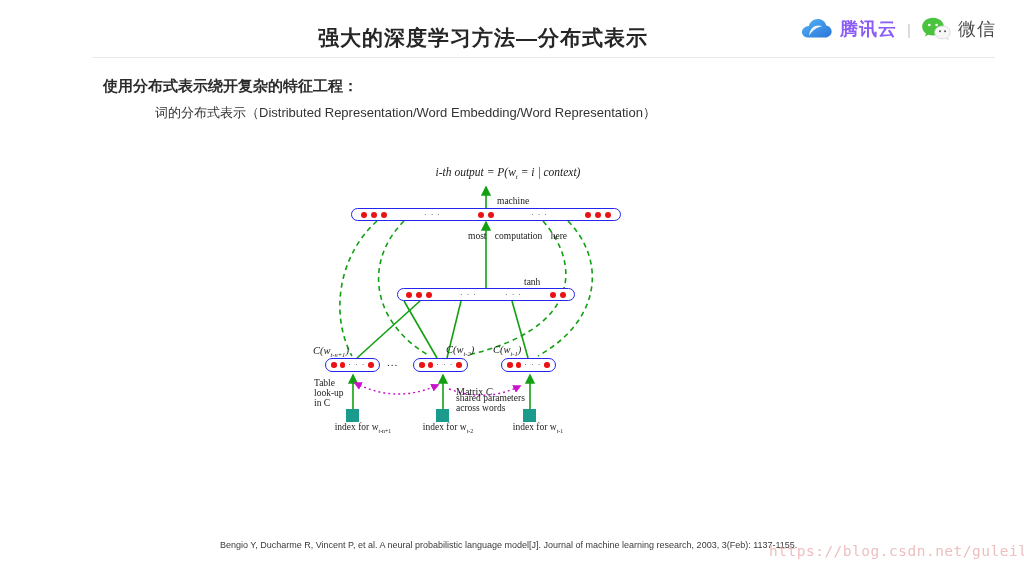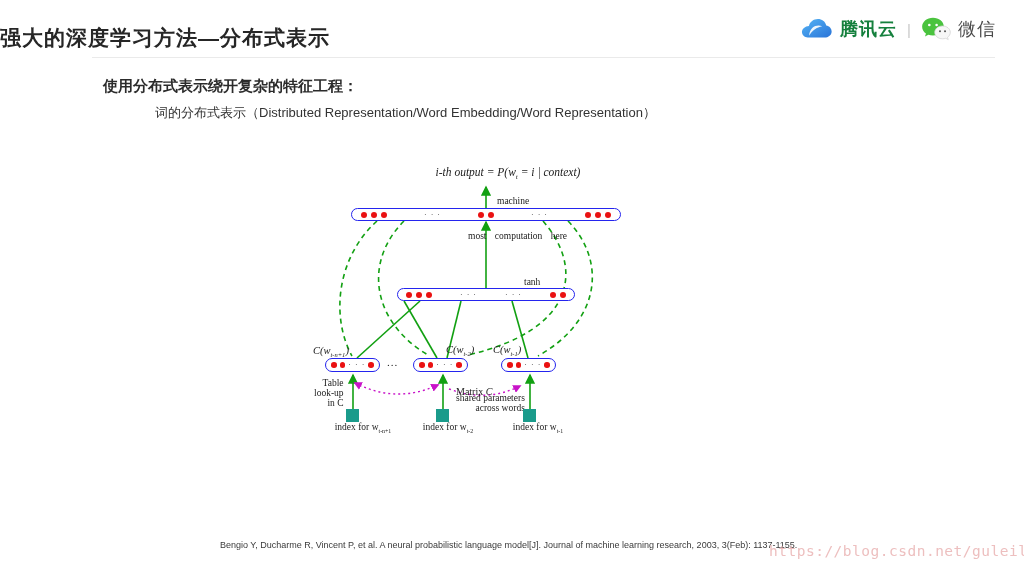--- a/index.html
+++ b/index.html
@@ -5,24 +5,24 @@
   html,body { margin:0; padding:0; background:#888; }
   .slide {
     position:relative; width:1024px; height:569px; background:#ffffff;
     font-family:"Liberation Sans", sans-serif; overflow:hidden; margin:0 auto;
   }
   .abs { position:absolute; }
 
   
   .title {
     top:24px; left:0; width:100%; padding-right:58px; box-sizing:border-box;
-    font-size:21px; font-weight:700; color:#262626; letter-spacing:1px;
+    text-align:center; font-size:21px; font-weight:700; color:#262626; letter-spacing:1px;
   }
   .brand { top:16px; right:28px; display:flex; align-items:center; gap:7px; }
-  .brand-tc { font-size:18px; font-weight:700; color:#15803d; letter-spacing:1px; }
+  .brand-tc { font-size:18px; font-weight:700; color:#8b5cf6; letter-spacing:1px; }
   .brand-sep { color:#c9c9c9; font-size:15px; margin:0 3px; font-weight:400; }
   .brand-wx { font-size:18px; color:#4a4a4a; letter-spacing:1px; }
   .divider { top:57px; left:92px; width:903px; height:1px; background:#eaeaea; }
 
   
   .heading { left:103px; top:77px; font-size:15px; font-weight:700; color:#2b2b2b; }
   .subheading { left:155px; top:104px; font-size:13px; color:#333333; }
 
   
   .dg { font-family:"Liberation Serif", serif; color:#1a1a1a; }
@@ -52,21 +52,21 @@
   .dot-s { width:5.5px; height:5.5px; }
   .rowell { font-size:8px; color:#333; letter-spacing:1px; font-family:"Liberation Serif", serif; line-height:1; }
 
   .clabel { font-size:10.5px; font-style:italic; white-space:nowrap; }
   .clabel-0 { left:313px; top:345px; }
   .clabel-1 { left:446px; top:344px; }
   .clabel-2 { left:493px; top:344px; }
   .betweuntell { left:387px; top:356px; font-size:11px; letter-spacing:1px; }
   sub { font-size:0.62em; }
 
-  .note { font-size:9.5px; line-height:10px; white-space:pre-line;text-align:right; }
+  .note { font-size:9.5px; line-height:10px; white-space:pre-line; }
   .note-table { left:314px; top:378px; }
   .note-matrix { left:456px; top:377px; font-size:10px; }
   .note-shared { left:456px; top:393px; }
   .sq { width:13px; height:13px; background:var(--c-teal); }
   .sq-0 { left:346px; top:409px; } .sq-1 { left:436px; top:409px; } .sq-2 { left:523px; top:409px; }
   .idx { top:422px; transform:translateX(-50%); font-size:9.5px; white-space:nowrap; }
   .idx-0 { left:363px; } .idx-1 { left:448px; } .idx-2 { left:538px; }
 
   
   .caption { top:467px; left:0; width:1006px; text-align:center; font-size:15px; color:#414141; letter-spacing:0.5px; }

